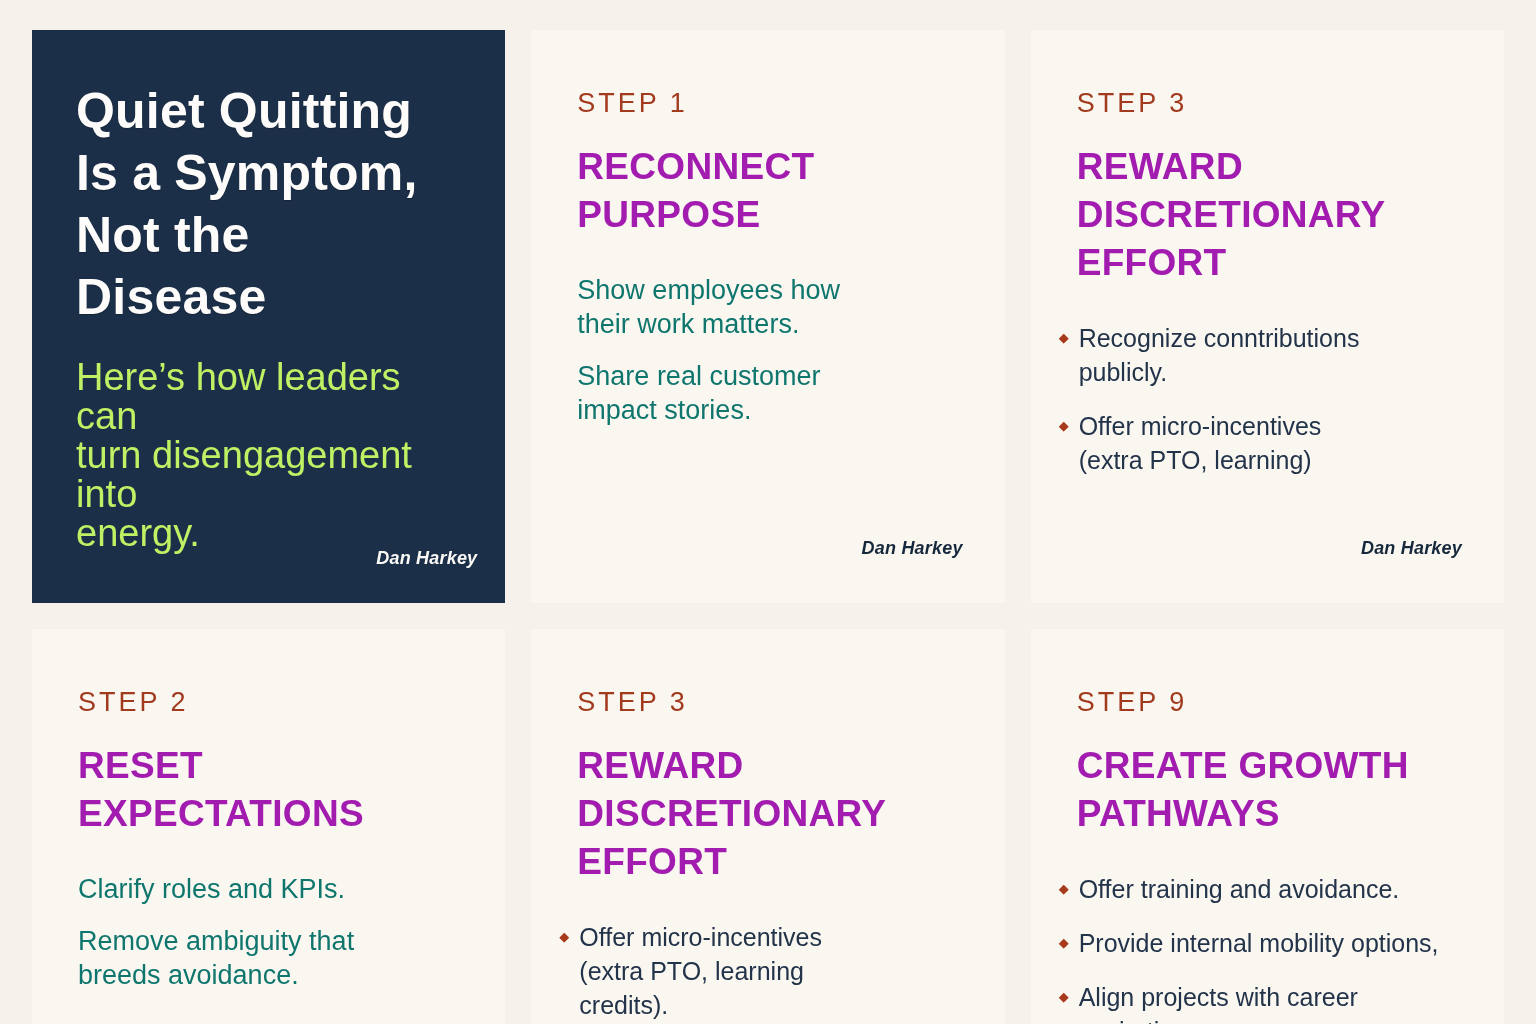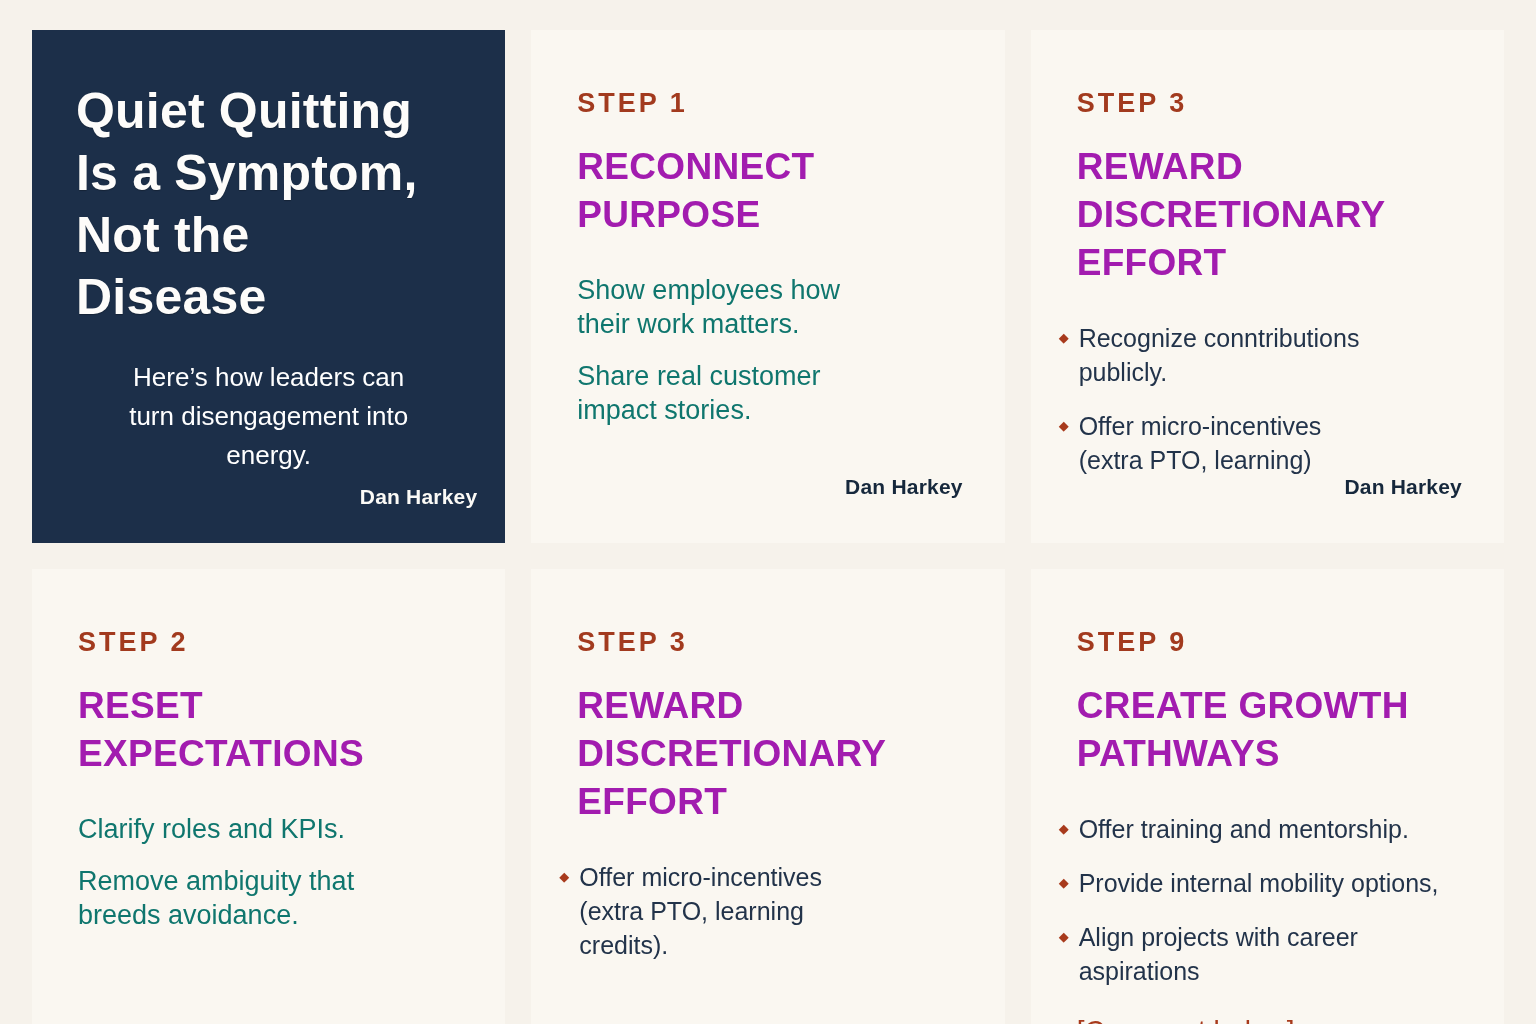--- a/index.html
+++ b/index.html
@@ -34,33 +34,32 @@
     font-size: 50px;
     line-height: 62px;
     font-weight: 700;
     letter-spacing: 0.2px;
     white-space: pre-line;
     color: #fdfcfa;
     text-shadow: 0 1px 1px rgba(0,0,0,0.25);
   }
   .main-subtitle {
     margin: 0;
-    font-size: 26px;
+    font-size: 38px;
     line-height: 39px;
     font-weight: 400;
     white-space: pre-line;
-    color: #ffffff;
-    text-align: center;
+    color: #bef264;
   }
   .title-card .attribution { right: 28px; bottom: 34px; color: #fbfaf6; }
   
   .step-card { padding: 58px 30px 46px 46px; }
   .step-label {
     font-size: 27px;
-    font-weight: 700;
+    font-weight: 400;
     letter-spacing: 3px;
     color: #a23a1e;
   }
   .step-heading {
     margin: 24px 0 0 0;
     font-size: 37px;
     line-height: 48px;
     font-weight: 700;
     letter-spacing: 0.3px;
     color: #a21caf;
@@ -92,24 +91,25 @@
   .comment-note {
     margin-top: 26px;
     font-size: 28px;
     line-height: 34px;
     color: #a83a1c;
   }
   .attribution {
     position: absolute;
     right: 42px;
     bottom: 44px;
-    font-size: 21px;
+    font-size: 18px;
     font-weight: 700;
     color: #16283c;
     letter-spacing: 0.2px;
+    font-style: italic;
   }
 </style>
 </head>
 <body>
 
 <div class="page">
 
   <section class="card title-card">
     <h1 class="main-title">Quiet Quitting
 Is a Symptom,
@@ -182,21 +182,21 @@
 
   </section>
 
   <section class="card step-card">
     <div class="step-label">STEP 9</div>
     <h2 class="step-heading">CREATE GROWTH
 PATHWAYS</h2>
     <div class="bullet-list">
       <div class="bullet-row">
         <span class="bullet-icon">◆</span>
-        <span class="bullet-text">Offer training and mentorship.</span>
+        <span class="bullet-text">Offer training and avoidance.</span>
       </div>
       <div class="bullet-row">
         <span class="bullet-icon">◆</span>
         <span class="bullet-text">Provide internal mobility options,</span>
       </div>
       <div class="bullet-row">
         <span class="bullet-icon">◆</span>
         <span class="bullet-text">Align projects with career
 aspirations</span>
       </div>

